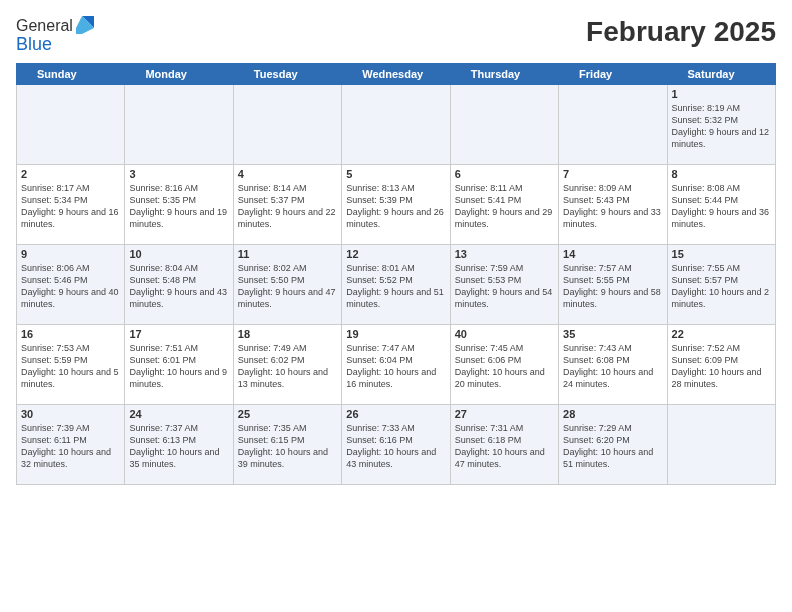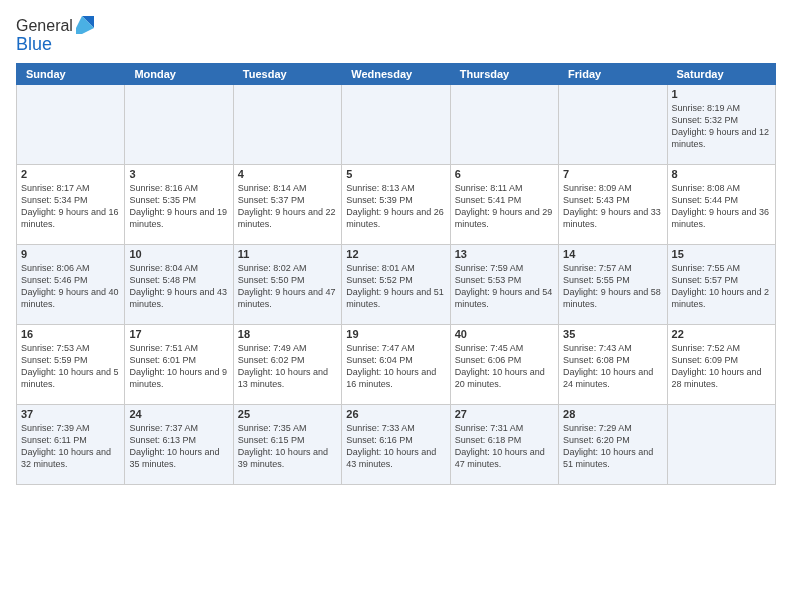--- a/index.html
+++ b/index.html
@@ -41,21 +41,21 @@
     }
     .calendar {
       width: 100%;
       border-collapse: collapse;
     }
     .calendar th {
       background-color: #2e6db4;
       color: #fff;
       font-size: 11px;
       font-weight: bold;
-      padding: 4px 9px;
+      padding: 4px 20px;
       text-align: left;
       border: 1px solid #2e6db4;
     }
     .calendar td {
       width: calc(100% / 7);
       vertical-align: top;
       border: 1px solid #ccc;
       padding: 3px 4px;
       font-size: 9.5px;
       color: #333;
@@ -90,20 +90,21 @@
           <span class="logo-general">General</span>
           <svg width="22" height="22" viewBox="0 0 22 22" style="margin-left:1px;margin-top:-2px;">
             <polygon points="8,2 20,2 20,14 8,2" fill="#1a6bc4"></polygon>
             <polygon points="8,2 20,14 8,20 2,20 2,14 8,2" fill="#4ab0e4"></polygon>
           </svg>
         </div>
         <div class="logo-blue" style="font-size:18px;font-weight:normal;color:#1a6bc4;margin-top:-2px;">Blue</div>
       </div>
     </div>
     <div class="title-block">
+      <div class="month-title">February 2025</div>
     </div>
   </div>
 
   <table class="calendar">
     <thead>
       <tr>
         <th>Sunday</th>
         <th>Monday</th>
         <th>Tuesday</th>
         <th>Wednesday</th>
@@ -254,21 +255,21 @@
           </td>
           <td>
             <span class="day-num">22</span>
             <div class="day-info">Sunrise: 7:52 AM
 Sunset: 6:09 PM
 Daylight: 10 hours and 28 minutes.</div>
           </td>
         </tr>
         <tr class="row-alt">
           <td>
-            <span class="day-num">37</span>
+            <span class="day-num">30</span>
             <div class="day-info">Sunrise: 7:39 AM
 Sunset: 6:11 PM
 Daylight: 10 hours and 32 minutes.</div>
           </td>
           <td>
             <span class="day-num">24</span>
             <div class="day-info">Sunrise: 7:37 AM
 Sunset: 6:13 PM
 Daylight: 10 hours and 35 minutes.</div>
           </td>

